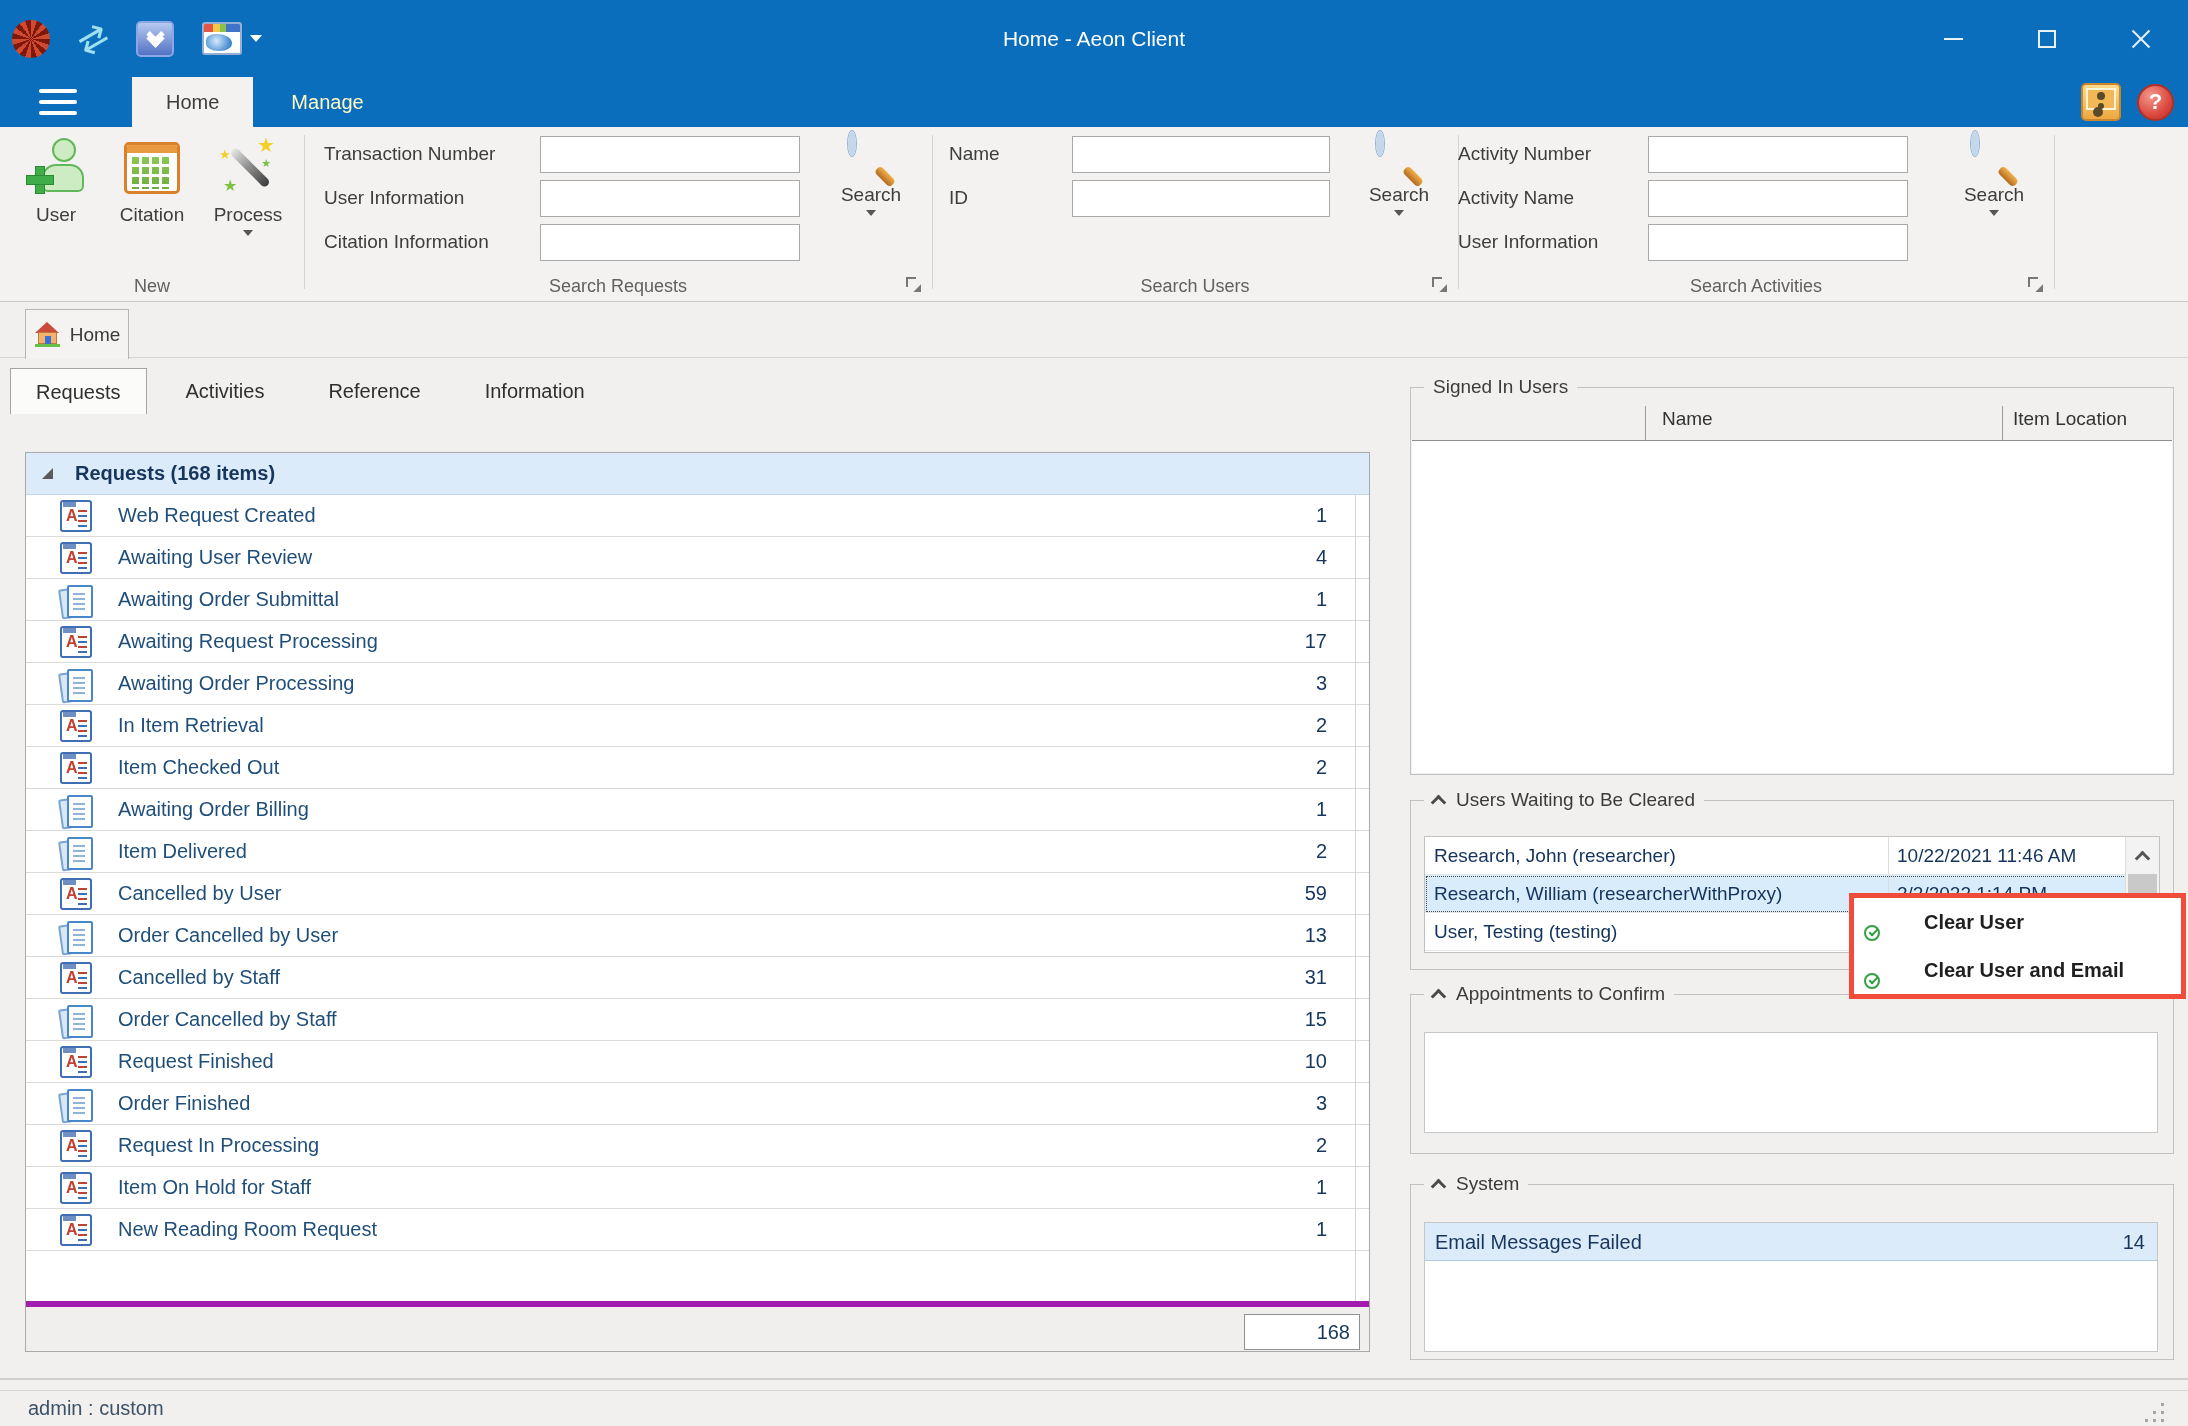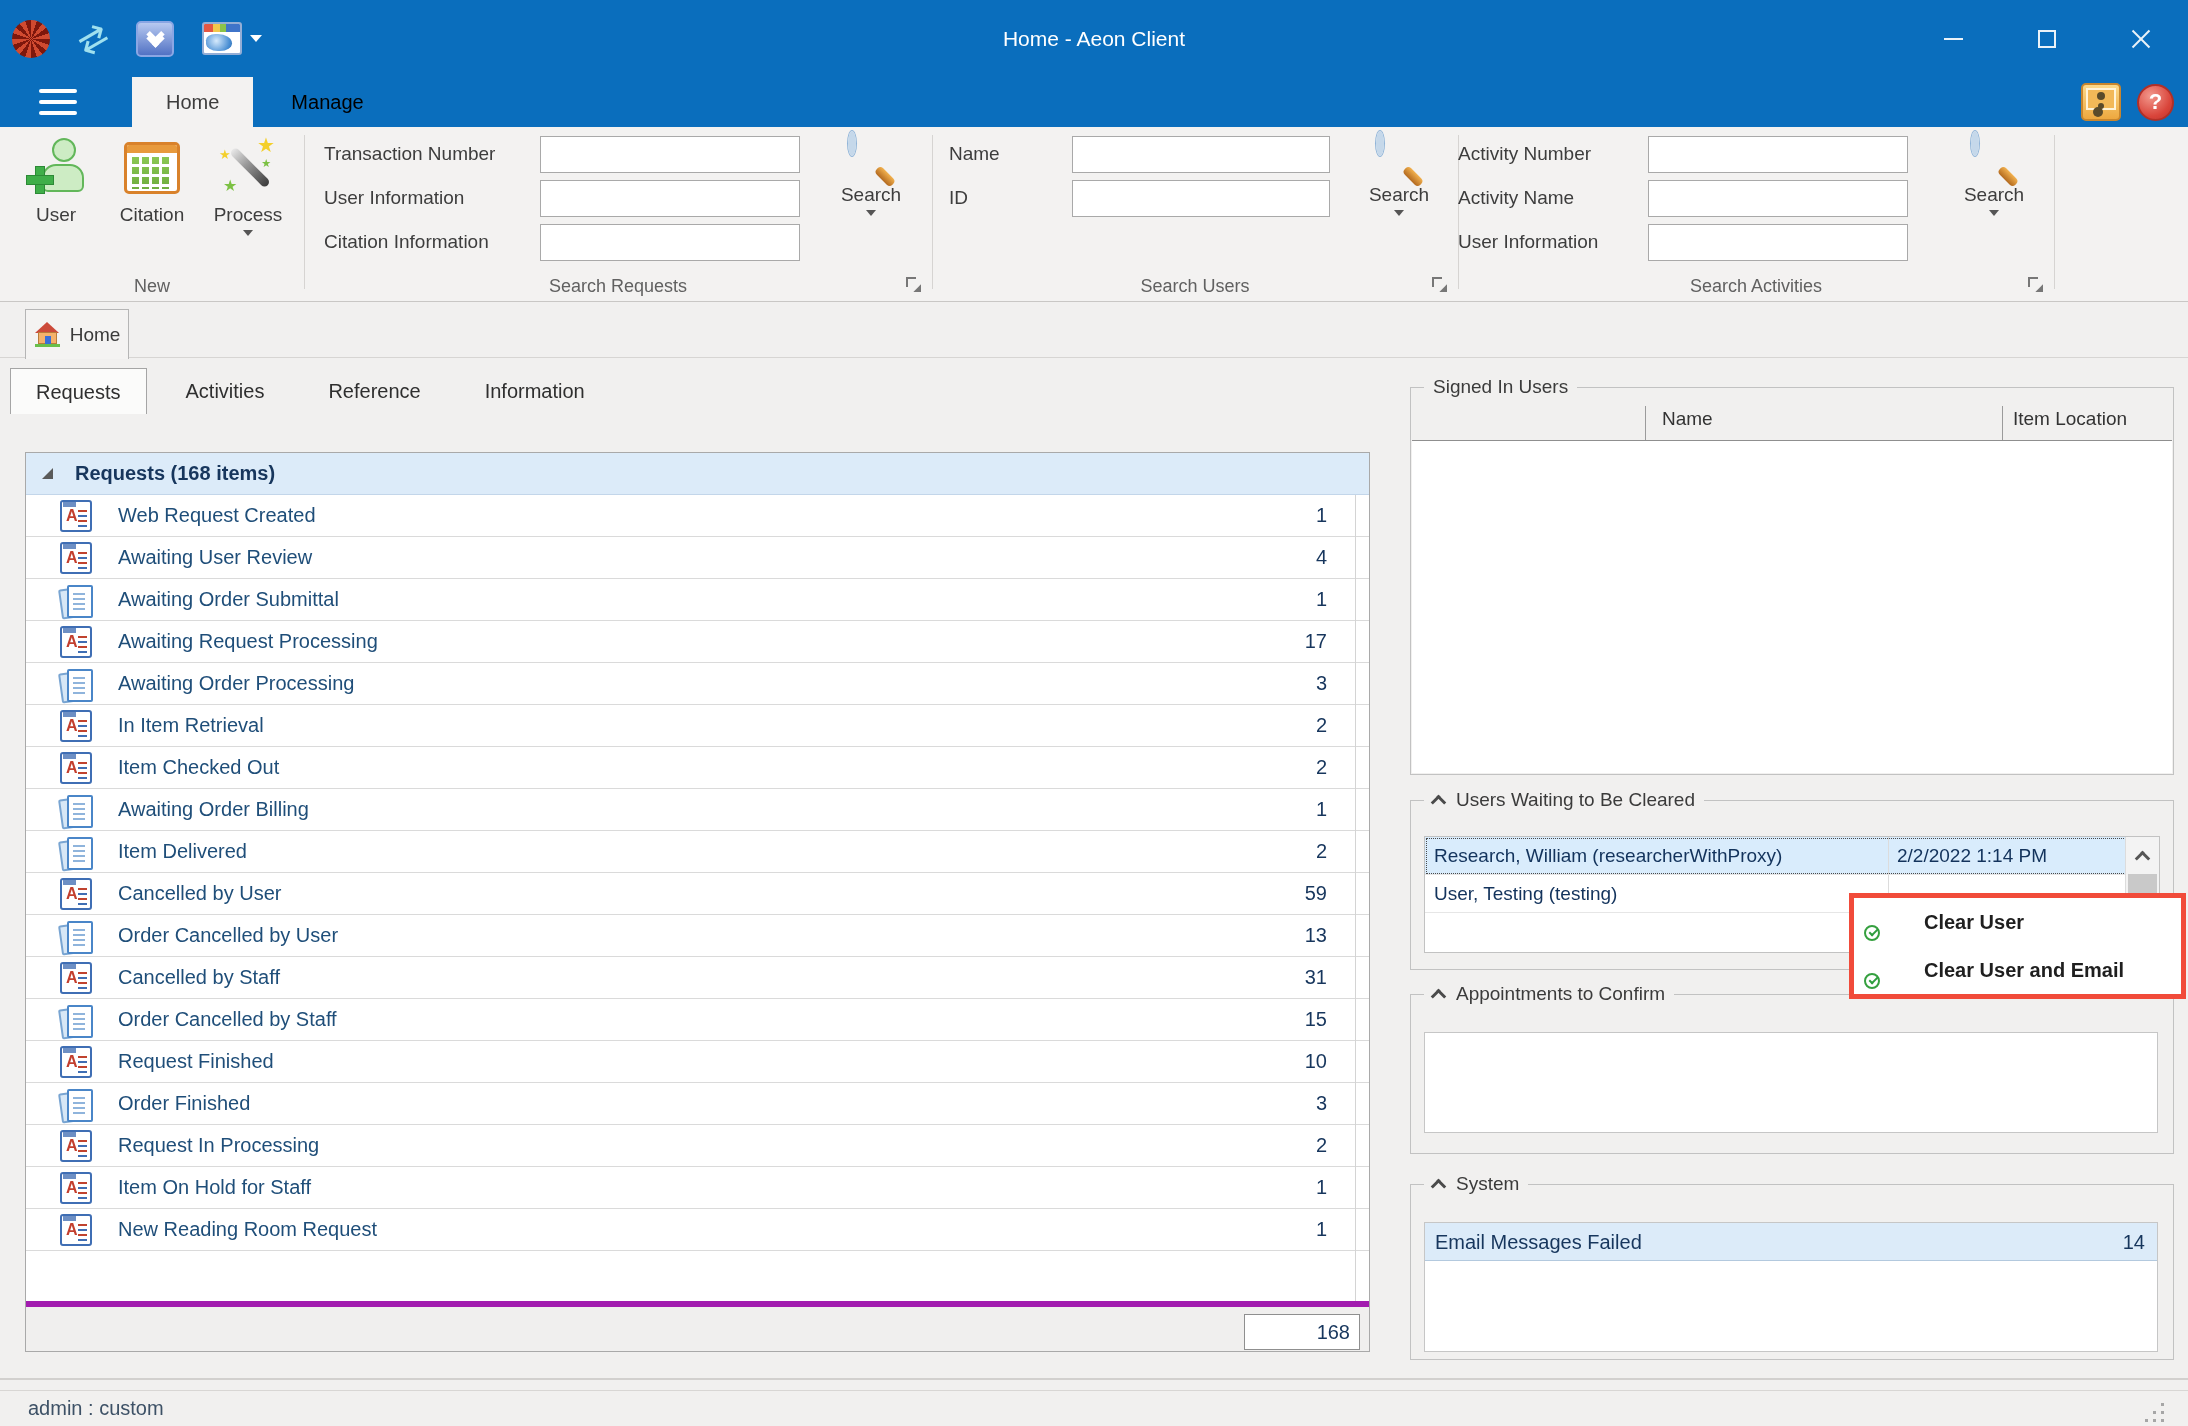--- a/index.html
+++ b/index.html
@@ -31,21 +31,21 @@
   .min-glyph { width:19px; height:2px; background:#eaf2f8; }
   .max-glyph { width:18px; height:18px; border:2px solid #eaf2f8; }
   .close-glyph { position:relative; width:24px; height:24px; }
   .close-glyph::before,.close-glyph::after { content:""; position:absolute; left:0; top:11px; width:24px; height:2px; background:#eaf2f8; }
   .close-glyph::before { transform:rotate(45deg); } .close-glyph::after { transform:rotate(-45deg); }
 
   
   .tabrow { position:absolute; left:0; top:77px; right:0; height:50px; background:#0a6ebd; display:flex; align-items:stretch; }
   .hamburger { width:60px; margin-left:28px; display:flex; flex-direction:column; justify-content:center; gap:7px; align-items:center; }
   .hamburger span { width:38px; height:4px; background:#fff; border-radius:2px; }
-  .rtab { padding:0 34px; line-height:50px; font-size:20px; color:#000000; margin-left:4px; }
+  .rtab { padding:0 34px; line-height:50px; font-size:20px; color:#fef9c3; margin-left:4px; }
   .rtab.active { background:#f3f2f1; color:#3d3d3d; margin-left:44px; }
   .tabrow-right { position:absolute; right:14px; top:0; height:50px; display:flex; align-items:center; gap:16px; }
   .notification-icon { width:40px; height:38px; border-radius:5px; border:2px solid #c8862e;
     background:linear-gradient(#fcd98a,#eda83f); position:relative; }
   .notification-icon::before { content:""; position:absolute; left:3px; top:3px; right:3px; bottom:9px; border:2px solid #fff3d8; background:#f2b858; }
   .notification-icon::after { content:""; position:absolute; left:14px; top:7px; width:8px; height:8px; border-radius:50%; background:#5a4a2a;
     box-shadow:0 10px 0 -1px #5a4a2a, -3px 16px 0 1px #5a4a2a; }
   .help-icon { width:37px; height:37px; border-radius:50%; border:2px solid #b03028; color:#fff; font-weight:bold; font-size:22px;
     background:radial-gradient(circle at 35% 30%, #f2988c, #d9443a 65%, #b8352c); display:flex; align-items:center; justify-content:center; }
 
@@ -479,20 +479,25 @@
 
   <div class="rgroup" style="top:788px;height:182px;">
     <div class="rg-box"></div>
     <div class="legend">
       <span class="ltxt">
         <span class="chev-up"></span>
         <span>Users Waiting to Be Cleared</span>
       </span>
     </div>
     <div class="uw-list">
+      <div class="wrow">
+        <span class="wn">Research, John (researcher)</span>
+        <span class="wcolsep"></span>
+        <span class="wt">10/22/2021 11:46 AM</span>
+      </div>
       <div class="wrow selected">
         <span class="wn">Research, William (researcherWithProxy)</span>
         <span class="wcolsep"></span>
         <span class="wt">2/2/2022 1:14 PM</span>
       </div>
       <div class="wrow">
         <span class="wn">User, Testing (testing)</span>
         <span class="wcolsep"></span>
         <span class="wt"></span>
       </div>

